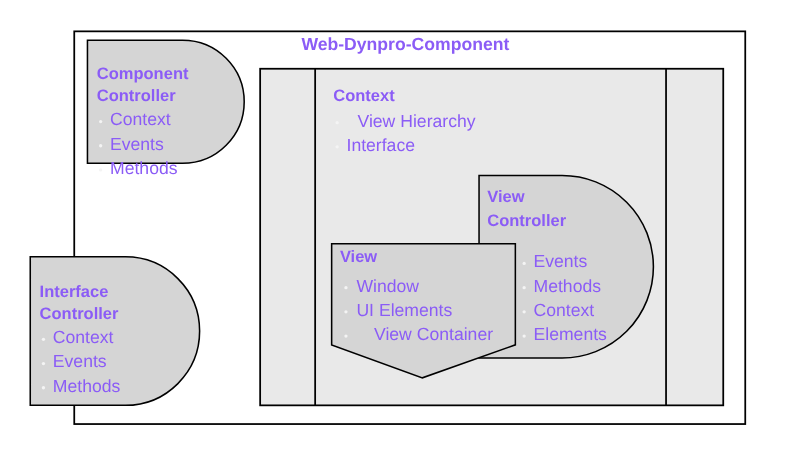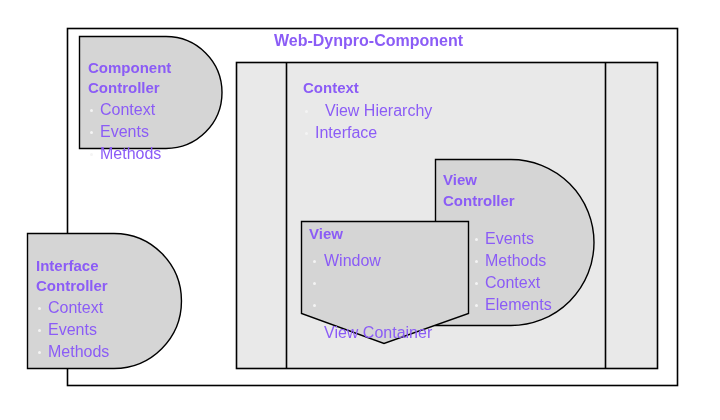--- a/index.html
+++ b/index.html
@@ -106,16 +106,17 @@
   <div class="txt item" style="left:485px; top:253px;">Methods</div>
   <span class="bullet" style="left:475px; top:282px;"></span>
   <div class="txt item" style="left:485px; top:275px;">Context</div>
   <span class="bullet" style="left:475px; top:304px;"></span>
   <div class="txt item" style="left:485px; top:297px;">Elements</div>
 
   <div class="txt hd" style="left:309px; top:226px;">View</div>
   <span class="bullet" style="left:313px; top:260px;"></span>
   <div class="txt item" style="left:324px; top:253px;">Window</div>
   <span class="bullet" style="left:313px; top:282px;"></span>
+  <div class="txt item" style="left:324px; top:275px;">UI Elements</div>
   <span class="bullet" style="left:313px; top:304px;"></span>
-  <div class="txt item" style="left:324px; top:297px;margin-top:28px;">View Container</div>
+  <div class="txt item" style="left:340px; top:297px;">View Container</div>
 
 </div>
 
 </body></html>

